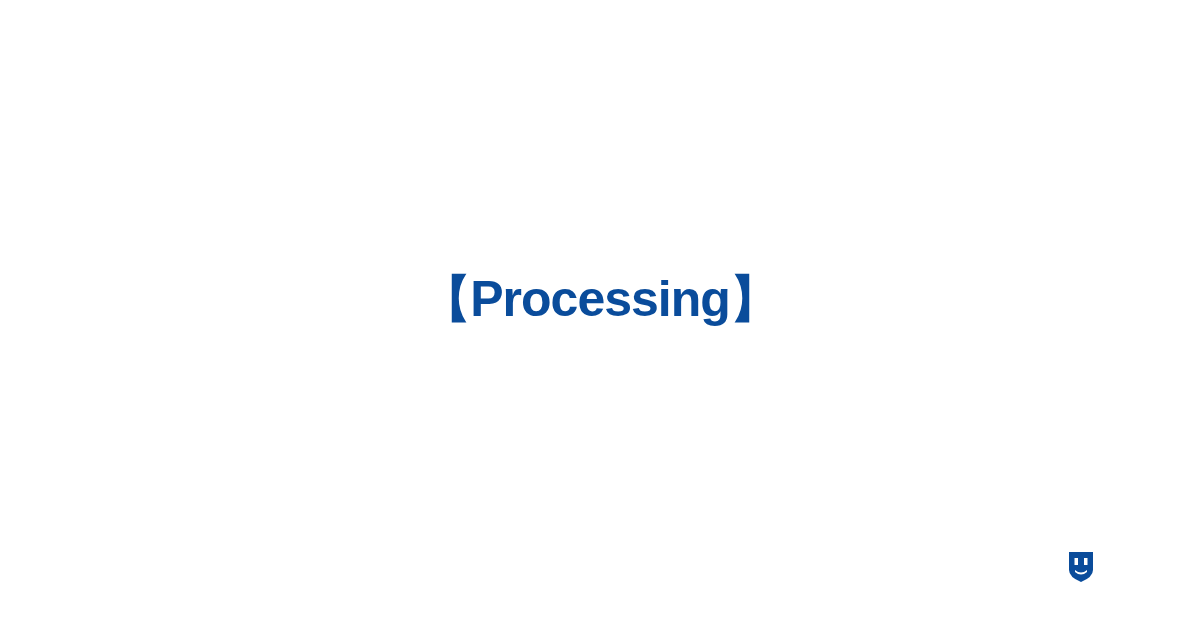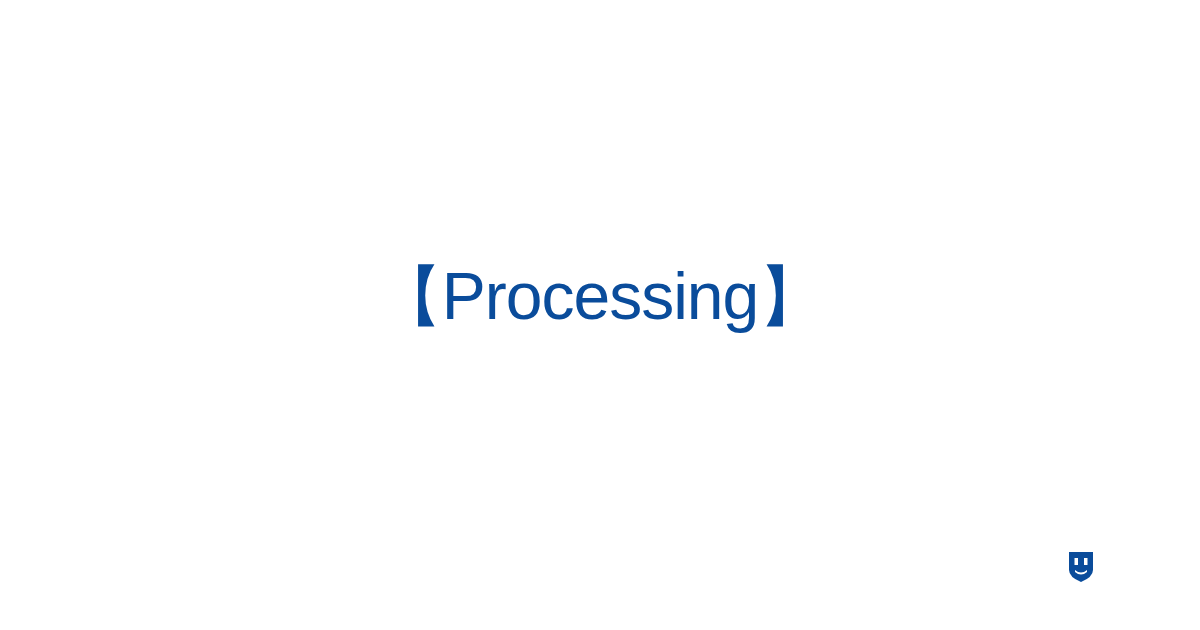--- a/index.html
+++ b/index.html
@@ -17,22 +17,22 @@
     }
     .content {
       position: absolute;
       top: 50%;
       left: 50%;
       transform: translate(-50%, -58%);
       text-align: center;
       width: 100%;
     }
     .title {
-      font-size: 66px;
-      font-weight: 400;
+      font-size: 50px;
+      font-weight: 700;
       color: #0a4c9b;
       letter-spacing: -1px;
       margin-bottom: 18px;
     }
     .subtitle {
       font-size: 56px;
       font-weight: 600;
       color: #0a4c9b;
       letter-spacing: -1px;
     }

